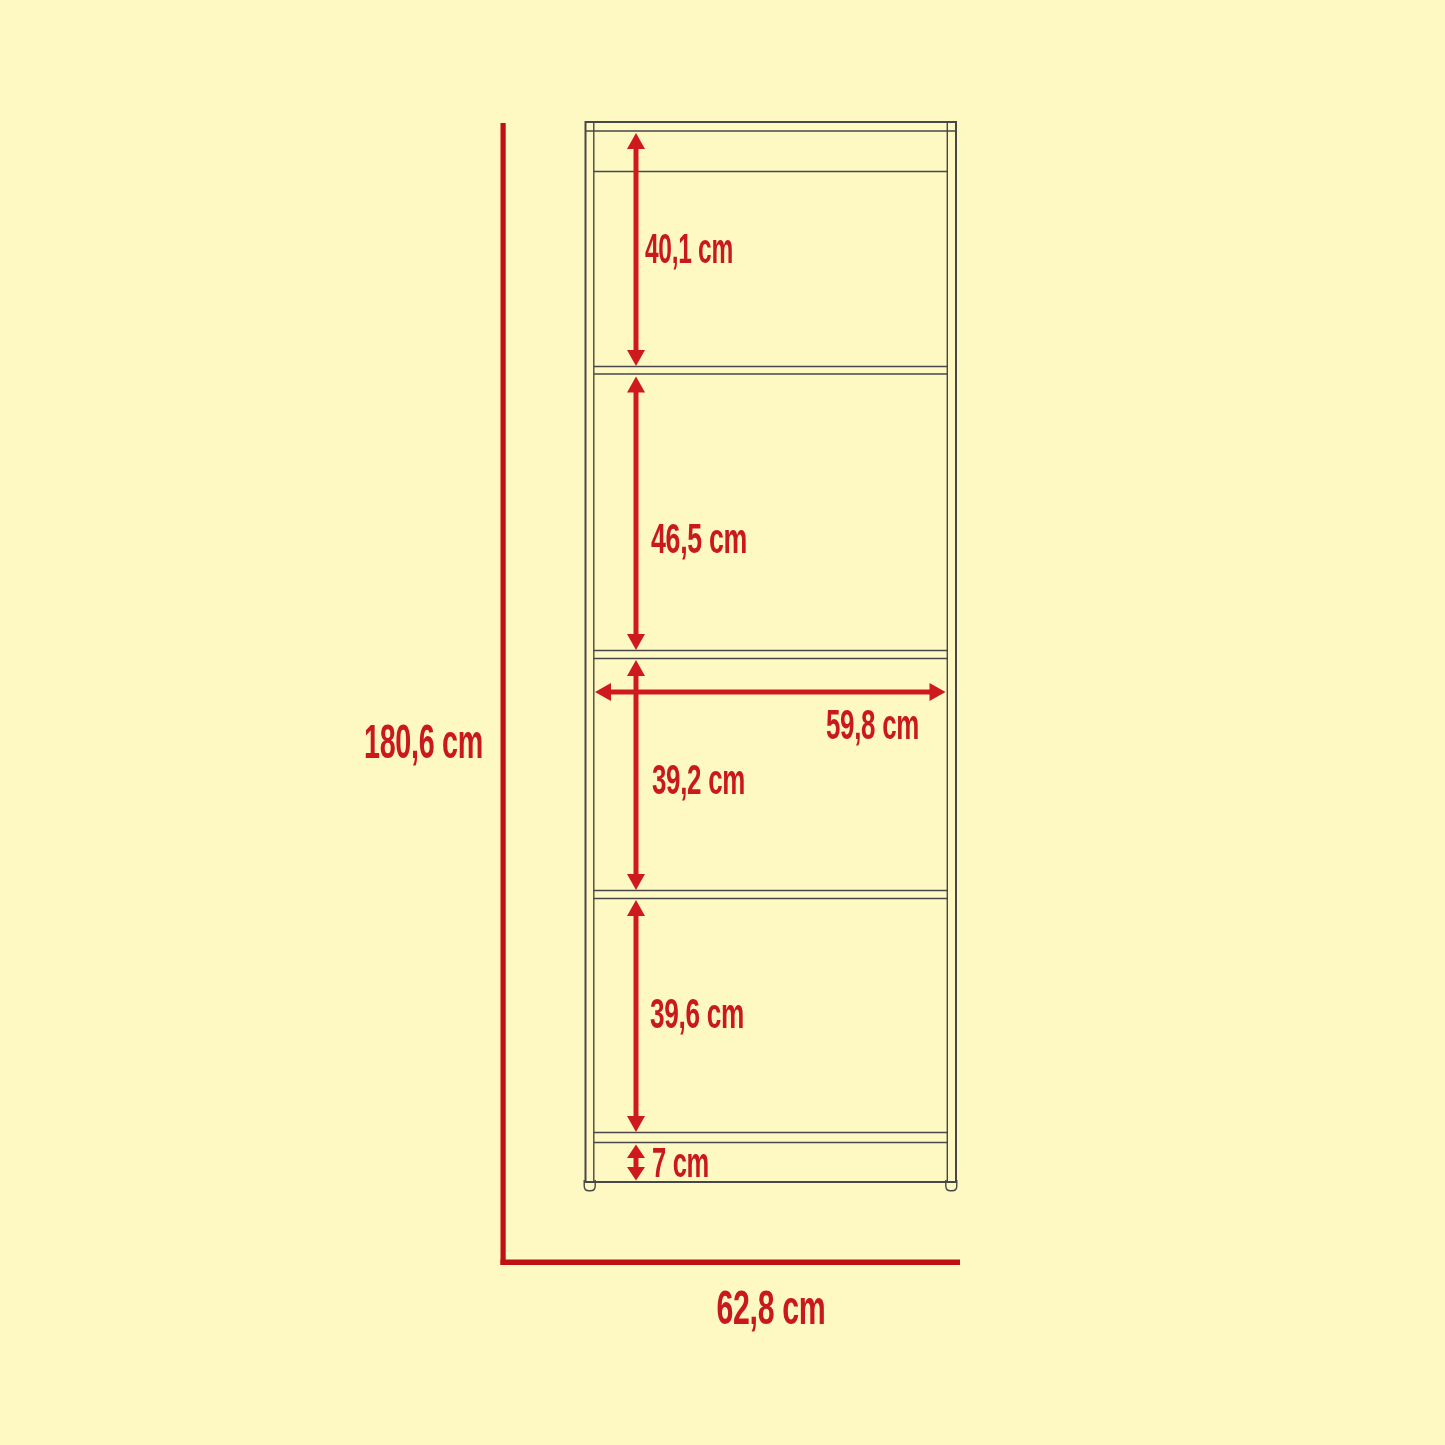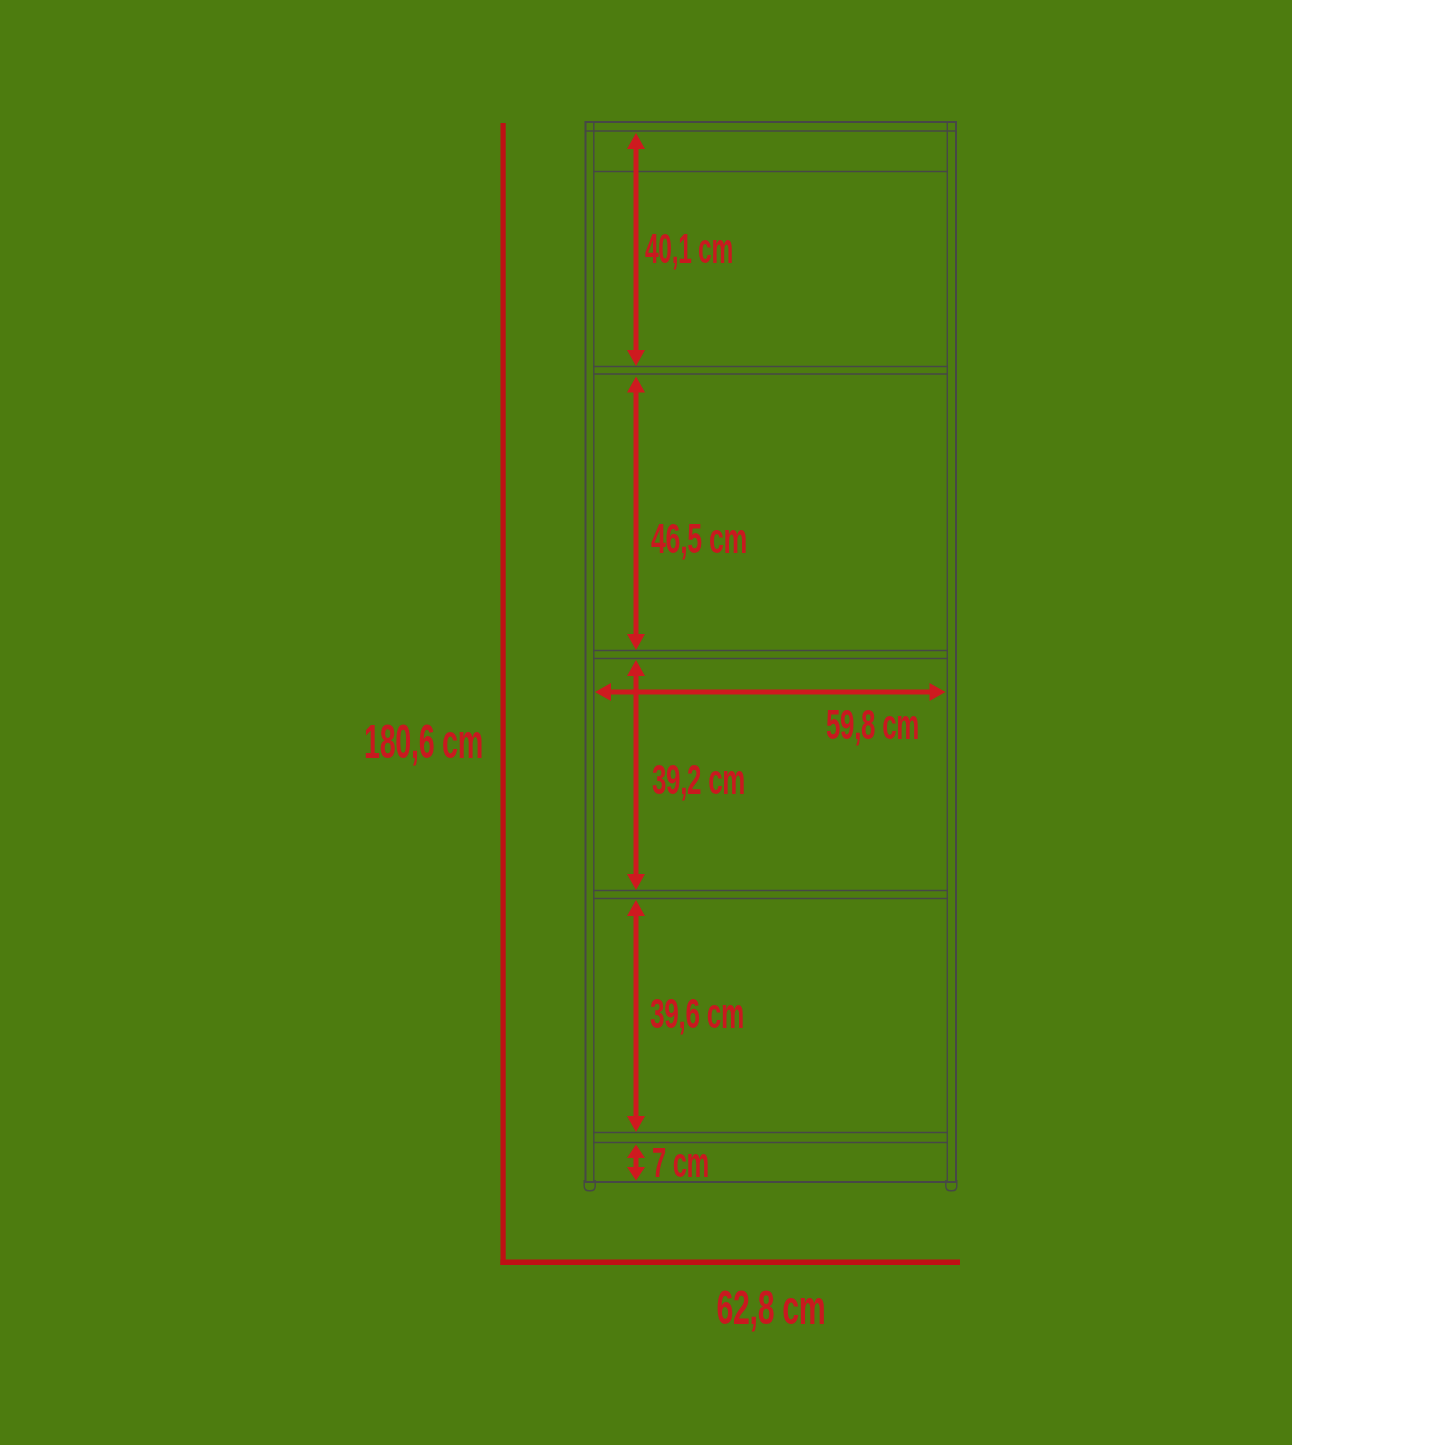--- a/index.html
+++ b/index.html
@@ -2,23 +2,23 @@
 <html><head>
 <meta charset="utf-8">
 <style>
   html, body {
     margin: 0;
     padding: 0;
     background: #ffffff;
   }
   .canvas {
     position: relative;
-    width: 1292px;
+    width: 1445px;
     height: 1445px;
-    background: #4d7c0f;
+    background: #fef9c3;
     overflow: hidden;
   }
   svg { display: block; }
   text.dim-label {
     font-family: "Liberation Sans", "DejaVu Sans", sans-serif;
     font-weight: bold;
     fill: #c9191f;
     letter-spacing: -0.5px;
   }
   .inner-label { font-size: 42px; }

